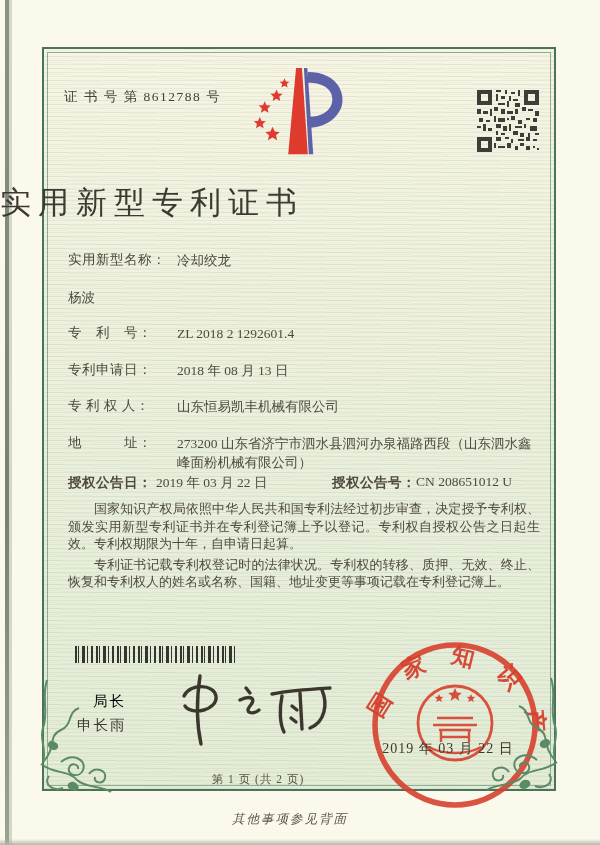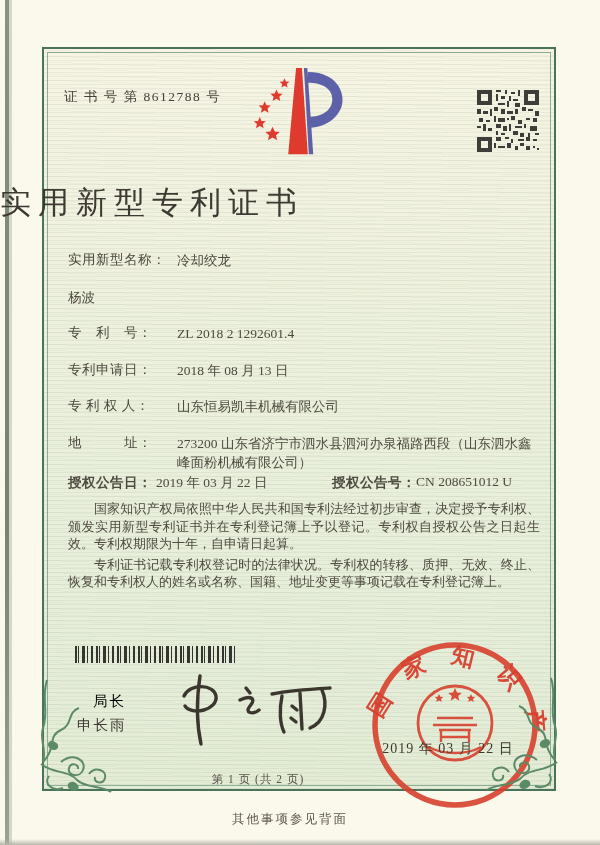--- a/index.html
+++ b/index.html
@@ -56,21 +56,21 @@
       #35352f 7px 10px, rgba(0,0,0,0) 10px 12px,
       #35352f 12px 13px, rgba(0,0,0,0) 13px 16px,
       #35352f 16px 18px, rgba(0,0,0,0) 18px 21px);
   }
   .sign-title { position:absolute; left:77px; top:692px; font-size:14.5px; color:#000000; letter-spacing:2px;margin-left:16px; }
   .sign-name  { position:absolute; left:77px; top:716px; font-size:14.5px; color:#3c3930; letter-spacing:2px;text-align:center; }
   .signature  { position:absolute; left:160px; top:666px; width:195px; height:88px; }
   .seal { position:absolute; left:355px; top:630px; width:200px; height:200px; }
   .seal-date { position:absolute; left:368px; top:740px; width:160px; text-align:center; font-size:14px; color:#3e3a30; letter-spacing:1px; }
   .page-indicator { position:absolute; left:42px; top:772px; width:432px; text-align:center; font-size:11.5px; color:#57534a; letter-spacing:1px; }
-  .footer-note { position:absolute; left:0; right:20px; top:811px; text-align:center; font-size:12.5px; color:#5c564b; letter-spacing:2px; }
+  .footer-note { position:absolute; left:0; right:20px; top:811px; text-align:center; font-size:12.5px; color:#5c564b; letter-spacing:2px;font-style:italic; }
   .flourish { position:absolute; width:104px; height:118px; }
   .flourish-left  { left:33px; top:678px; }
   .flourish-right { left:461px; top:676px; transform:scaleX(-1); }
 </style>
 </head>
 <body>
 
 <div class="page">
   <div class="edge-left-dark"></div>
   <div class="edge-left-light"></div>

